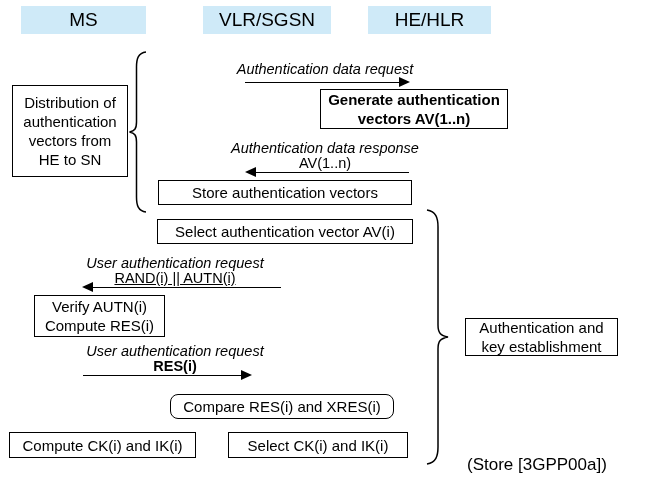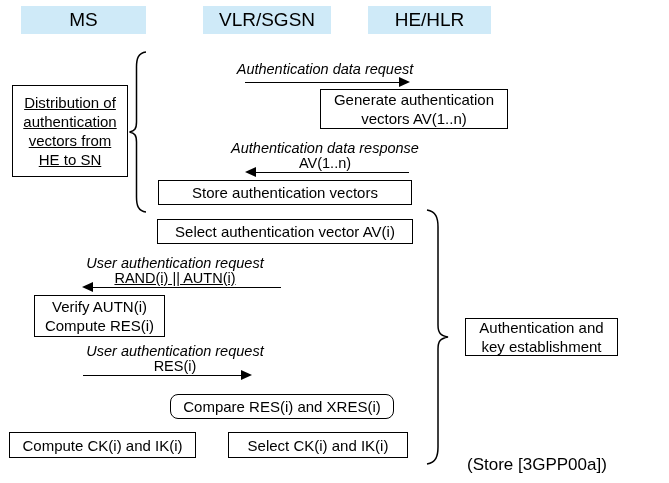--- a/index.html
+++ b/index.html
@@ -79,37 +79,37 @@
 <body>
 
 <div id="diagram">
 
   <div class="abs lane-header" style="left:21px; top:6px; width:125px; height:28px;">MS</div>
 
   <div class="abs lane-header" style="left:368px; top:6px; width:123px; height:28px;">HE/HLR</div>
 
   <div class="abs lane-header" style="left:203px; top:6px; width:128px; height:28px;">VLR/SGSN</div>
 
-  <div class="abs proc-box" style="left:12px; top:85px; width:116px; height:92px;text-decoration:underline;">Distribution of
+  <div class="abs proc-box" style="left:12px; top:85px; width:116px; height:92px;">Distribution of
 authentication
 vectors from
 HE to SN</div>
 
   <div class="abs" style="left:128px; top:50px; width:22px; height:164px;">
     <svg class="brace" width="22" height="164" viewBox="0 0 22 164">
       <path d="M18 2 C10 3 8.5 9 8.5 17 L8.5 72 C8.5 79 6.5 81 1.5 82
                C6.5 83 8.5 85 8.5 92 L8.5 147 C8.5 155 10 161 18 162" fill="none" stroke="#000" stroke-width="1.5"></path>
     </svg>
   </div>
 
   <div class="abs msg-label italic" style="left:180px; top:61px; width:290px; height:18px;">Authentication data request</div>
   <div class="abs arrow-line" style="left:245px; top:82px; width:155px;"></div>
   <div class="abs arrow-head right" style="left:399px; top:77px;"></div>
 
-  <div class="abs proc-box" style="left:320px; top:89px; width:188px; height:40px;">Generate authentication
+  <div class="abs proc-box" style="left:320px; top:89px; width:188px; height:40px;font-weight:bold;">Generate authentication
 vectors AV(1..n)</div>
 
   <div class="abs msg-label italic" style="left:180px; top:140px; width:290px; height:18px;">Authentication data response</div>
   <div class="abs msg-label" style="left:180px; top:155px; width:290px; height:18px;">AV(1..n)</div>
   <div class="abs arrow-line" style="left:256px; top:172px; width:153px;"></div>
   <div class="abs arrow-head left" style="left:245px; top:167px;"></div>
 
   <div class="abs proc-box" style="left:158px; top:180px; width:254px; height:25px;">Store authentication vectors</div>
 
   <div class="abs proc-box" style="left:157px; top:219px; width:256px; height:25px;">Select authentication vector AV(i)</div>
@@ -126,21 +126,21 @@
   <div class="abs arrow-line" style="left:93px; top:287px; width:188px;"></div>
   <div class="abs arrow-head left" style="left:82px; top:282px;"></div>
 
   <div class="abs proc-box" style="left:34px; top:295px; width:131px; height:42px;">Verify AUTN(i)
 Compute RES(i)</div>
 
   <div class="abs proc-box" style="left:465px; top:318px; width:153px; height:38px;">Authentication and
 key establishment</div>
 
   <div class="abs msg-label italic" style="left:30px; top:343px; width:290px; height:18px;">User authentication request</div>
-  <div class="abs msg-label" style="left:30px; top:358px; width:290px; height:18px;">RES(i)</div>
+  <div class="abs msg-label" style="left:30px; top:358px; width:290px; height:18px;font-weight:bold;">RES(i)</div>
   <div class="abs arrow-line" style="left:83px; top:375px; width:159px;"></div>
   <div class="abs arrow-head right" style="left:241px; top:370px;"></div>
 
   <div class="abs proc-box" style="left:170px; top:394px; width:224px; height:25px;border-radius:8px;">Compare RES(i) and XRES(i)</div>
 
   <div class="abs proc-box" style="left:9px; top:432px; width:187px; height:26px;">Compute CK(i) and IK(i)</div>
 
   <div class="abs proc-box" style="left:208px; top:432px; width:180px; height:26px;margin-left:20px;">Select CK(i) and IK(i)</div>
 
   <div class="abs source-note" style="left:467px; top:454px; width:200px; height:22px;">(Store [3GPP00a])</div>

